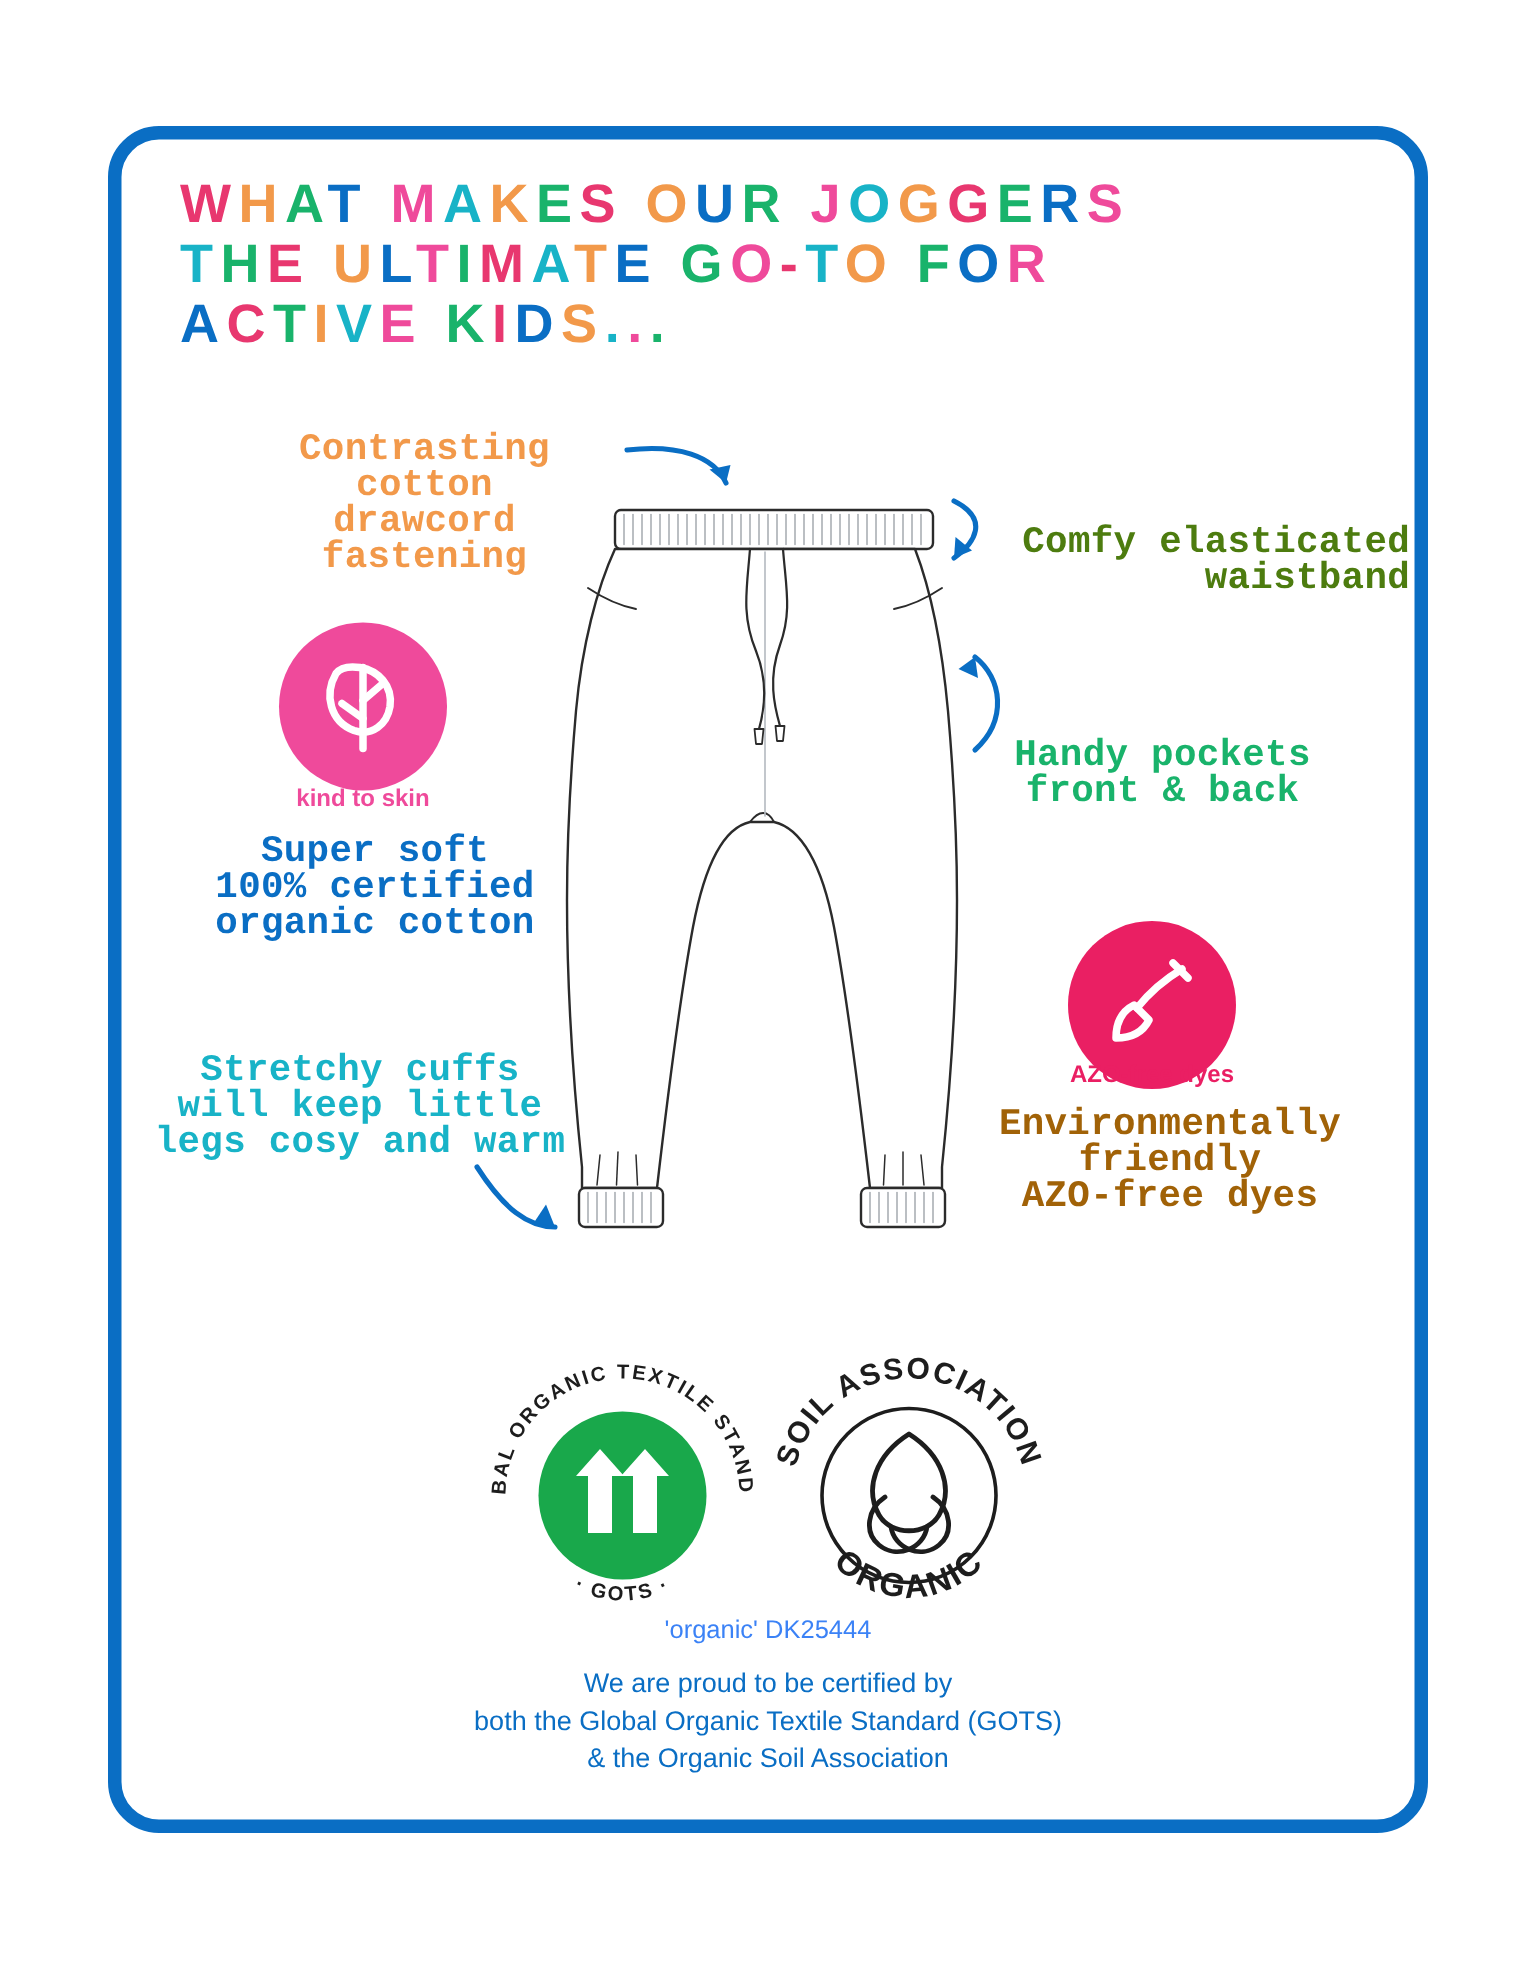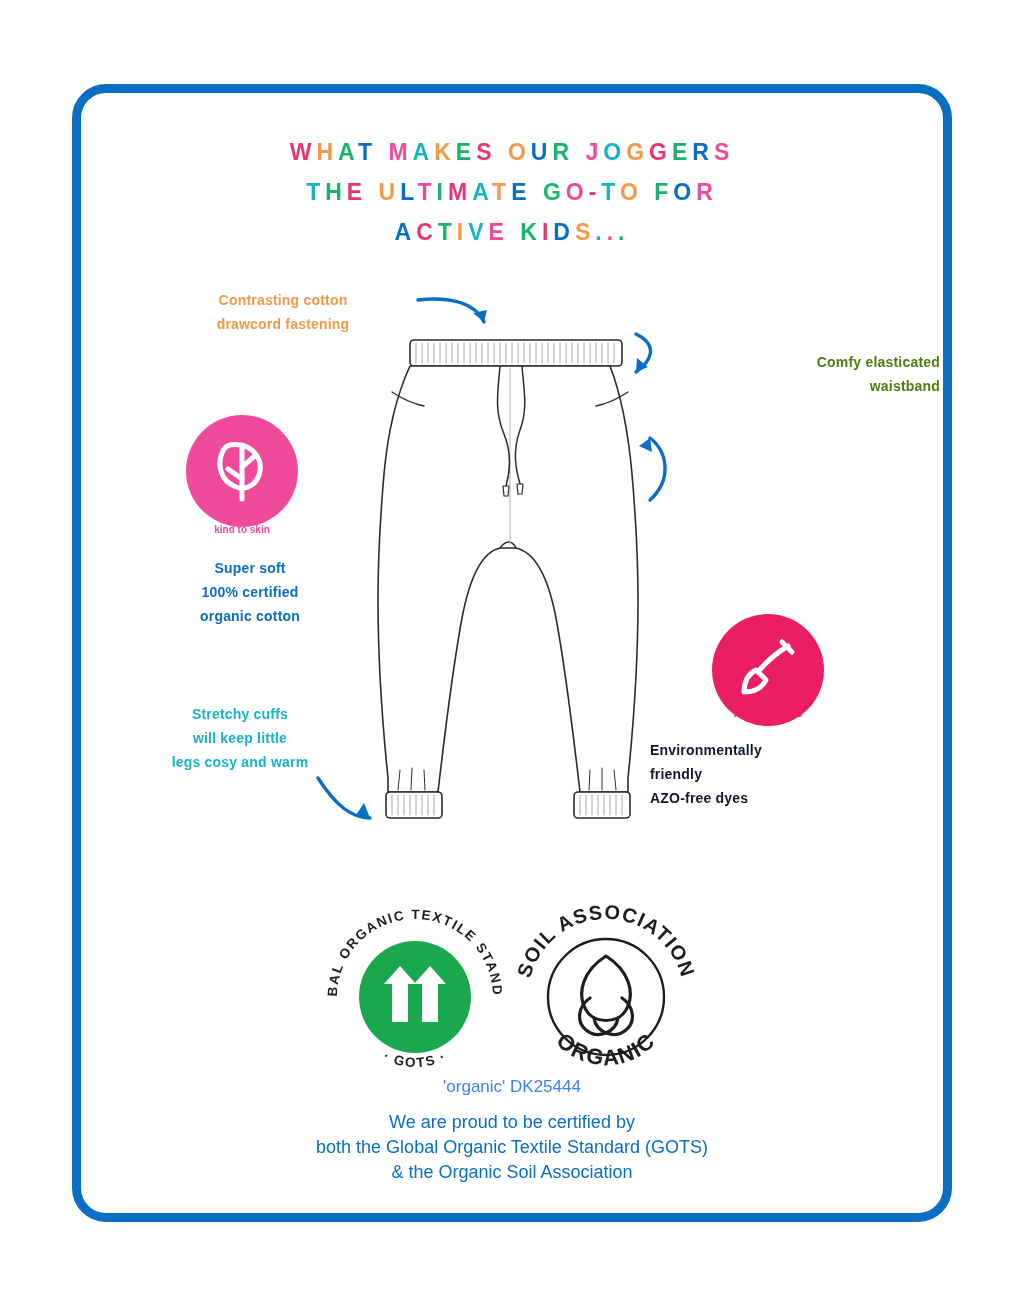--- a/index.html
+++ b/index.html
@@ -26,37 +26,38 @@
     height: 1138px;
     border: 9px solid #0a6ec4;
     border-radius: 34px;
     box-sizing: border-box;
   }
 
   
   .title {
     position: absolute;
     left: 120px;
-    top: 132px;
+    top: 116px;
     width: 784px;
-    text-align: center;
+    text-align: left;
     font-weight: bold;
-    font-size: 23px;
+    font-size: 36px;
     letter-spacing: 5px;
     line-height: 40px;
   }
   .title span { white-space: pre; }
 
   
   .callout {
     position: absolute;
     font-weight: bold;
-    font-size: 14px;
+    font-size: 25px;
     line-height: 24px;
     letter-spacing: 0.2px;
+    font-family: Liberation Mono, monospace;
   }
   .c-drawcord {
     left: 148px; top: 288px; width: 270px;
     text-align: center; color: #f2994a;
   }
   .c-waist {
     left: 680px; top: 350px; width: 260px;
     text-align: right; color: #4d7c0f;
   }
   .c-pockets {
@@ -66,21 +67,21 @@
   .c-softcotton {
     left: 125px; top: 556px; width: 250px;
     text-align: center; color: #0a6ec4;
   }
   .c-cuffs {
     left: 100px; top: 702px; width: 280px;
     text-align: center; color: #18b3c7;
   }
   .c-azo {
     left: 650px; top: 738px; width: 260px;
-    text-align: left; color: #0f172a;
+    text-align: center; color: #a16207;
   }
   .c-teamed {
     left: 310px; top: 846px; width: 380px;
     text-align: center; color: #19b36b;
   }
 
   
   .badge {
     position: absolute;
     border-radius: 50%;
@@ -90,21 +91,21 @@
     width: 112px; height: 112px;
     background: #ef4a9b;
   }
   .badge-azo {
     left: 712px; top: 614px;
     width: 112px; height: 112px;
     background: #ea1f63;
   }
   .badge-cap {
     position: absolute;
-    font-size: 10px;
+    font-size: 16px;
     font-weight: bold;
     text-align: center;
   }
   .cap-skin {
     left: 166px; top: 524px; width: 152px; color: #ef4a9b;
   }
   .cap-azo {
     left: 692px; top: 708px; width: 152px; color: #ea1f63;
   }
 
@@ -250,20 +251,21 @@
     <g fill="#0a6ec4">
       <path d="M484 322 l -11 -9 l 14 -3 z"></path>
       <path d="M636 372 l 1 -14 l 11 9 z"></path>
       <path d="M650 438 l 2 14 l -13 -6 z"></path>
       <path d="M370 818 l -14 -3 l 8 -12 z"></path>
     </g>
   </svg>
 
   <div class="callout c-drawcord">Contrasting cotton<br>drawcord fastening</div>
   <div class="callout c-waist">Comfy elasticated<br>waistband</div>
+  <div class="callout c-pockets">Handy pockets<br>front &amp; back</div>
   <div class="callout c-softcotton">Super soft<br>100% certified<br>organic cotton</div>
   <div class="callout c-cuffs">Stretchy cuffs<br>will keep little<br>legs cosy and warm</div>
   <div class="callout c-azo">Environmentally<br>friendly<br>AZO-free dyes</div>
 
   <div class="badge badge-skin">
     <svg width="112" height="112" viewBox="0 0 112 112">
       <g fill="none" stroke="#ffffff" stroke-width="5" stroke-linecap="round" stroke-linejoin="round">
         <path d="M38 34 C 30 48, 34 66, 50 72 C 62 76, 72 68, 74 56 C 76 42, 66 32, 54 30 C 47 29, 41 30, 38 34 Z"></path>
         <path d="M56 30 L 56 84"></path>
         <path d="M56 52 L 70 40"></path>

